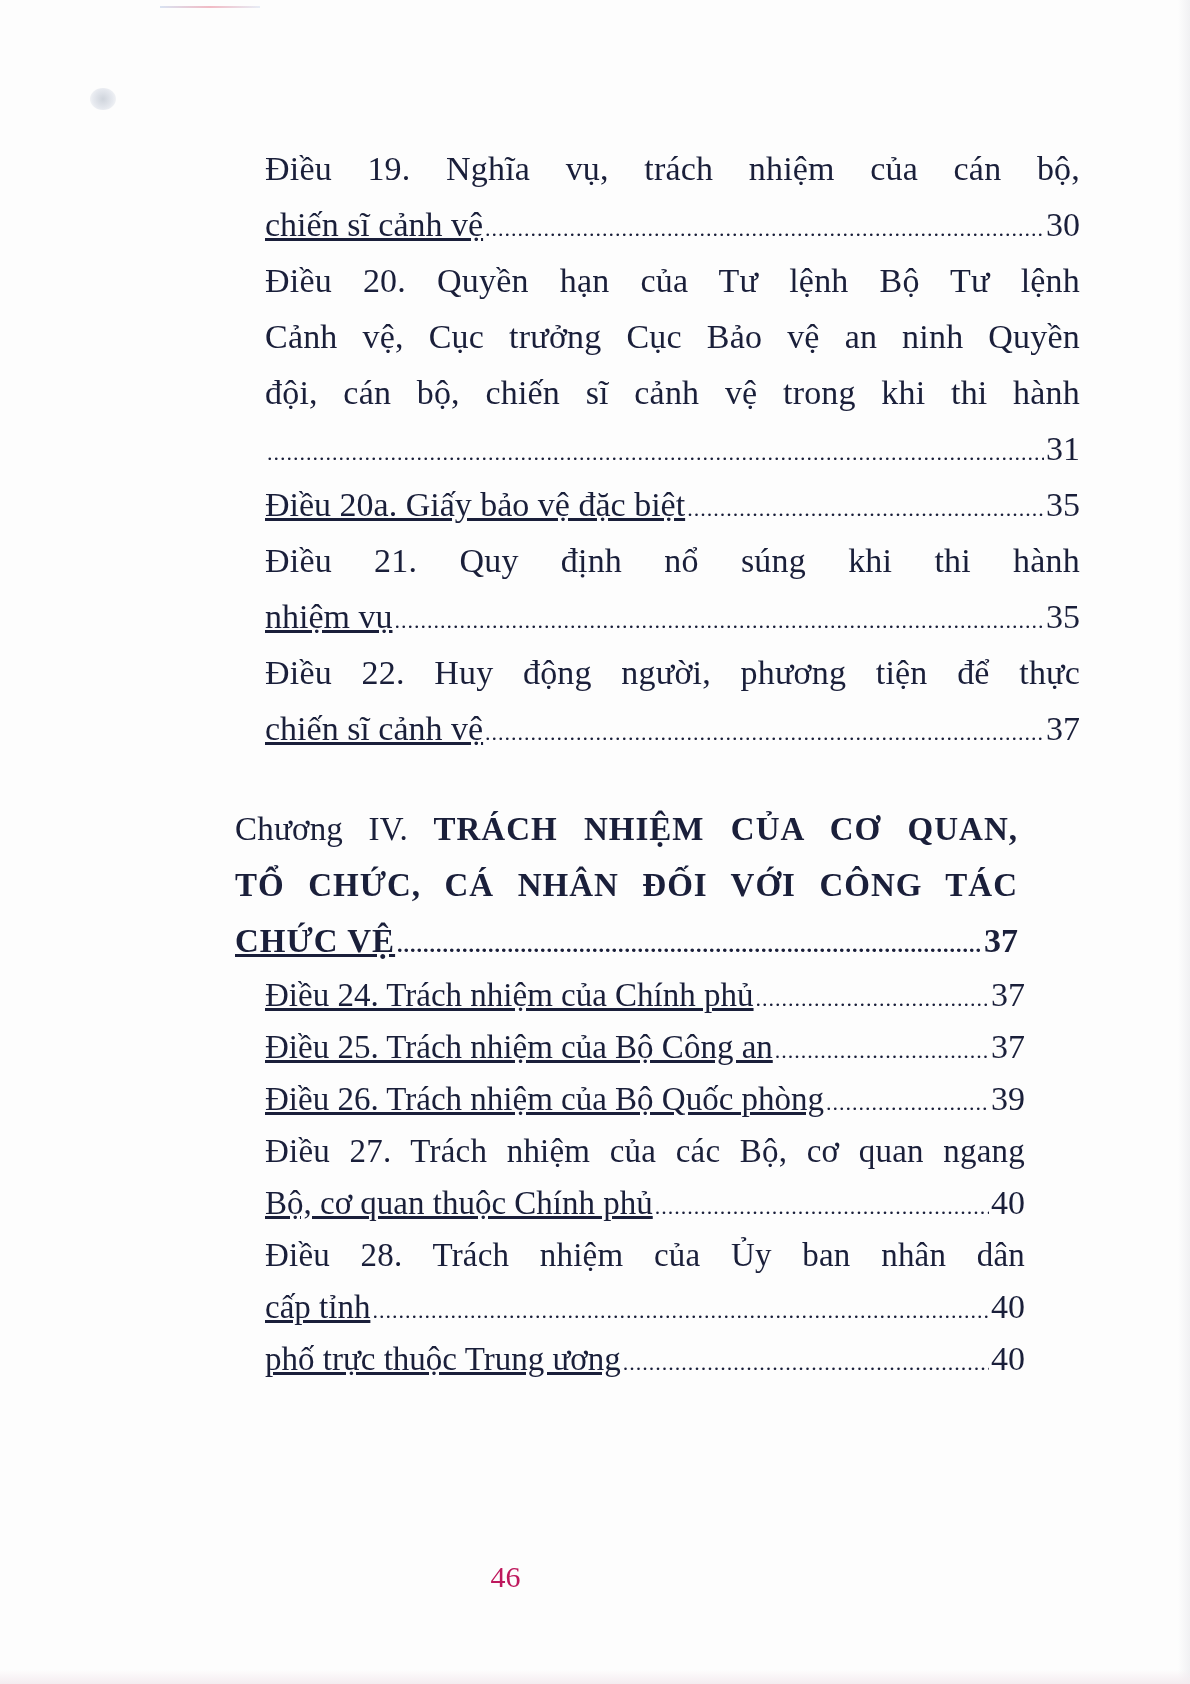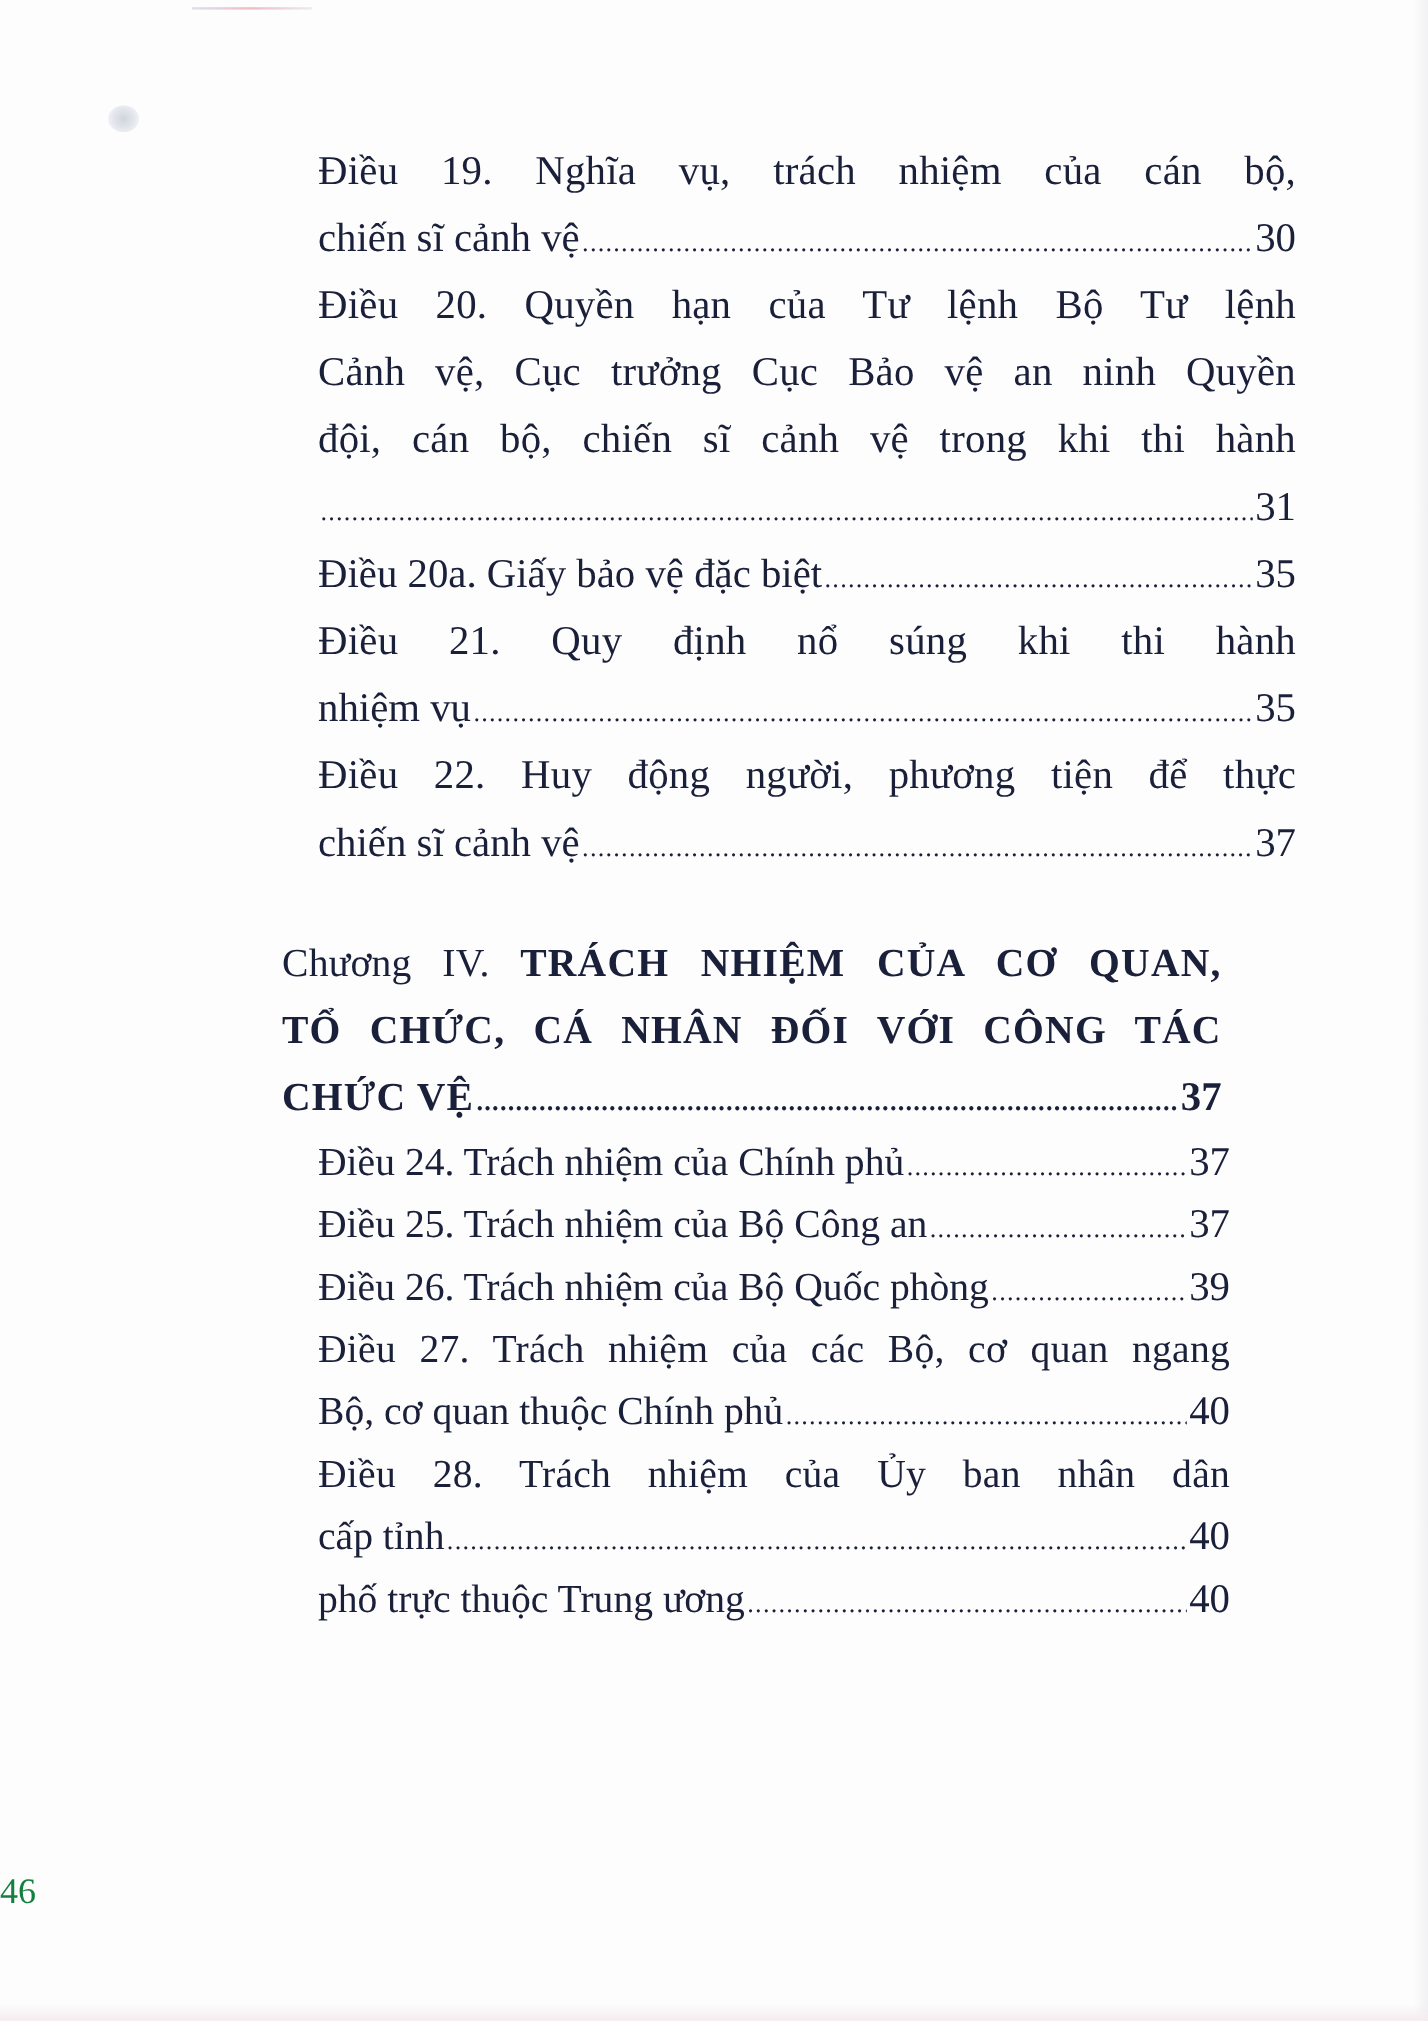--- a/index.html
+++ b/index.html
@@ -23,40 +23,40 @@
     .right-edge {
       position: absolute; right: 0; top: 0; width: 12px; height: 1684px;
       background: linear-gradient(90deg, rgba(255,255,255,0), #f1f1f3);
     }
     .bottom-edge {
       position: absolute; left: 0; bottom: 0; width: 1190px; height: 14px;
       background: linear-gradient(180deg, rgba(255,255,255,0), #f4ecf0);
     }
     .toc {
       position: absolute;
-      left: 265px; top: 115px;
+      left: 265px; top: 141px;
       width: 815px;
     }
     .entry { margin: 0; }
     .line {
       display: flex;
       align-items: baseline;
       font-size: 34px;
       line-height: 56px;
       height: 56px;
       white-space: nowrap;
     }
     .line.justify {
       text-align: justify;
       text-align-last: justify;
       display: block;
       white-space: normal;
       letter-spacing: 0.2px;
     }
-    .text { flex: 0 0 auto; }
+    .text { flex: 0 0 auto; text-decoration: underline; }
     .leader {
       flex: 1 1 auto;
       overflow: hidden;
       margin: 0 2px;
       letter-spacing: 1px;
       color: #1a1f3a;
       font-size: 22px;
       white-space: nowrap;
     }
     .leader::before {
@@ -67,23 +67,23 @@
     .chapter .line { font-size: 33px; }
     .chapter .bold { font-weight: bold; letter-spacing: 1px; }
     .chapter .leader::before { font-weight: bold; }
     .chapter .pg { font-weight: bold; }
     .sub { margin-left: 0px; width: 760px; }
     .sub .line { height: 52px; line-height: 52px; font-size: 33px; }
     .page-number {
       position: absolute;
       left: 0; width: 1011px;
       top: 1560px;
-      text-align: left;
+      text-align: center;
       font-size: 30px;
-      color: #15803d;
+      color: #be185d;
     }
   </style>
 </head>
 <body>
 
 <div class="page-edge-top"></div>
 <div class="smudge"></div>
 <div class="right-edge"></div>
 <div class="bottom-edge"></div>
 

